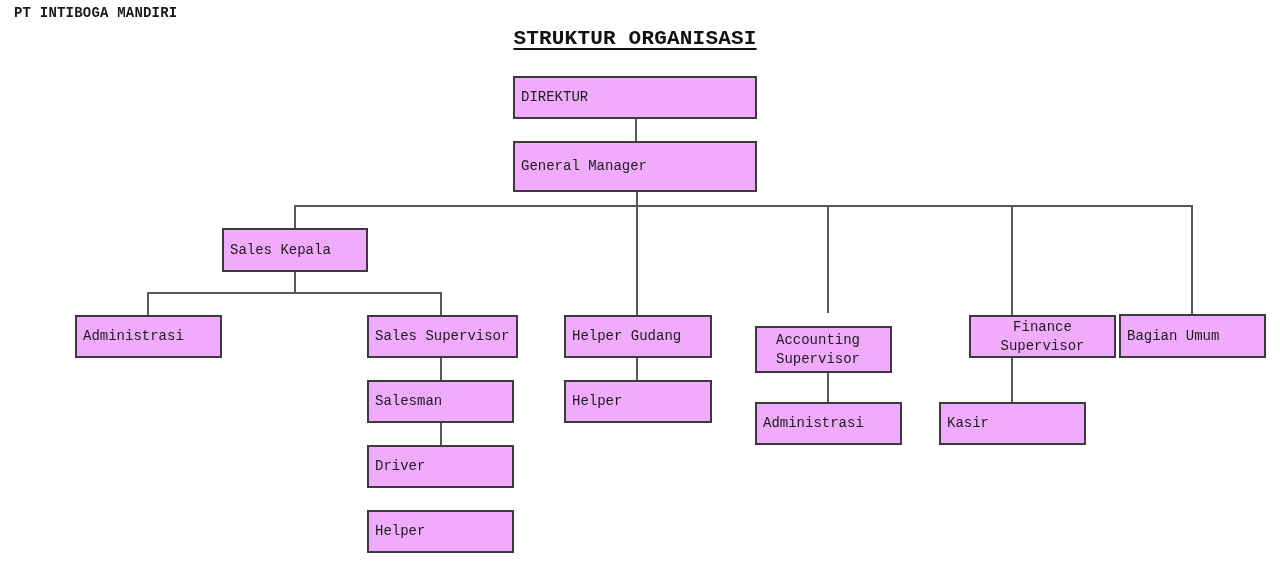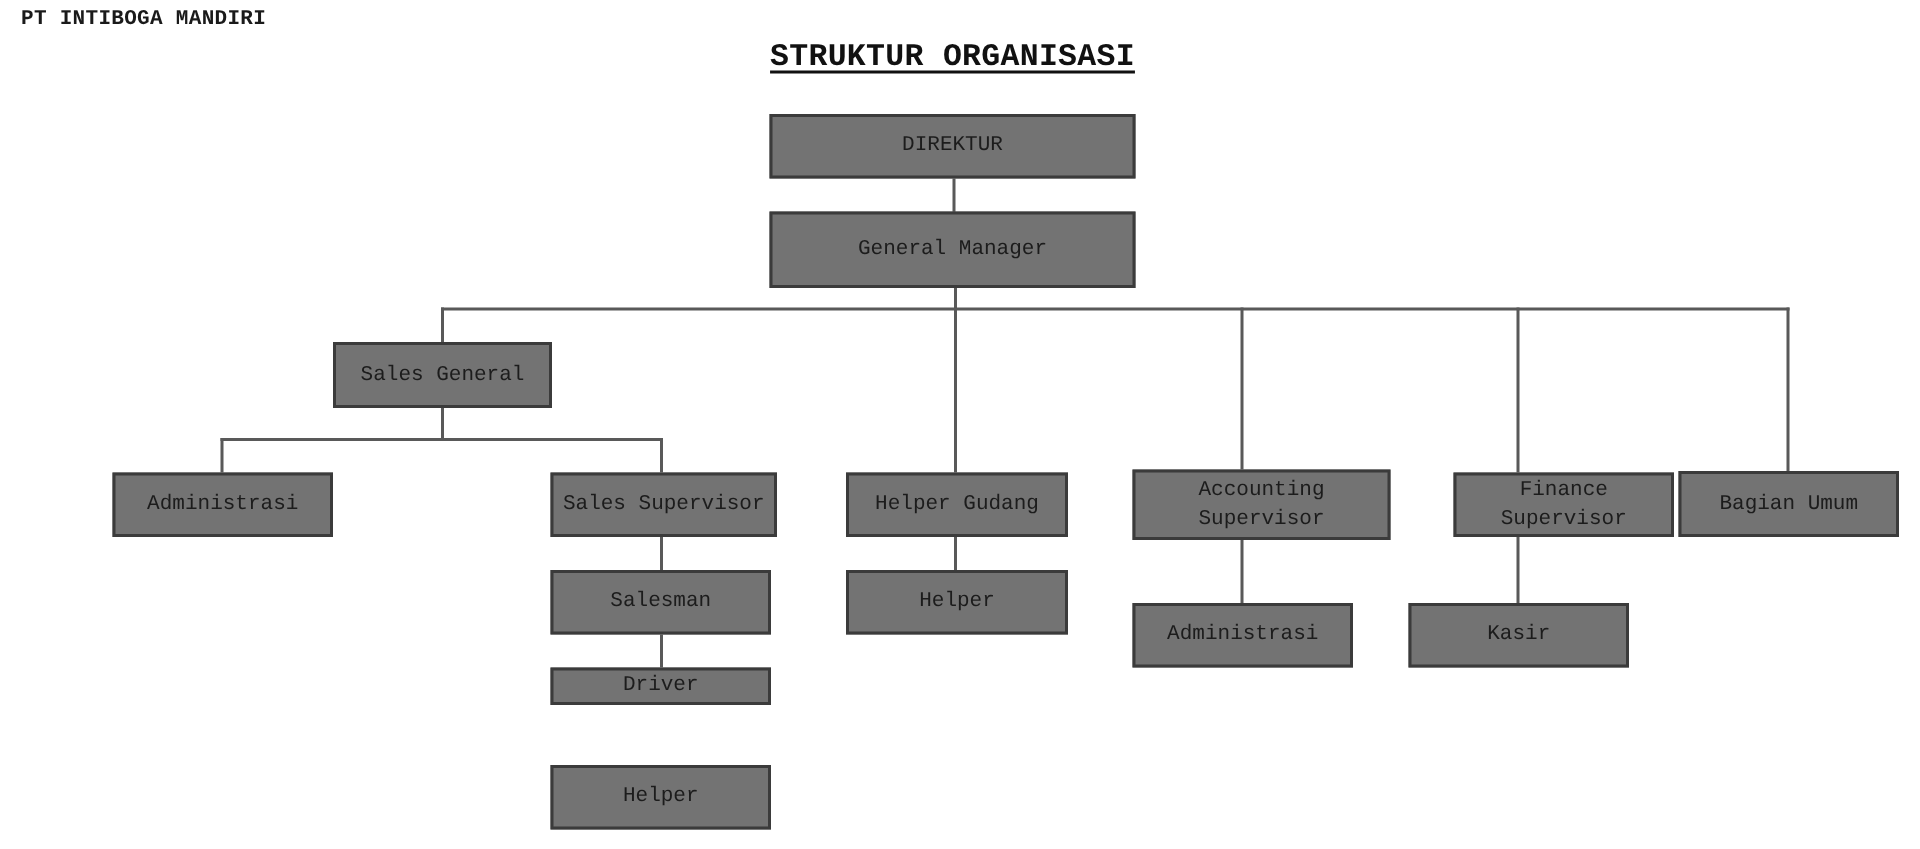--- a/index.html
+++ b/index.html
@@ -41,24 +41,24 @@
     letter-spacing: 0.2px;
     text-decoration: underline;
     text-decoration-thickness: 2px;
     text-underline-offset: 4px;
     white-space: nowrap;
   }
   .node {
     position: absolute;
     box-sizing: border-box;
     border: 2px solid #3b3b3b;
-    background: #737373;
+    background: #f0abfc;
     display: flex;
     align-items: center;
-    justify-content: center;
+    justify-content: flex-start;
     text-align: center;
     font-size: 14px;
     line-height: 1.3;
     color: #1c1c1c;
     padding: 0 6px;
     z-index: 2;
   }
   .line {
     position: absolute;
     background: #595959;
@@ -93,44 +93,44 @@
   <div class="line" style="left:827px; top:360px; width:2px; height:42px;"></div>
   <div class="line" style="left:1011px; top:358px; width:2px; height:44px;"></div>
 
   <div class="node" style="left:513px; top:76px; width:244px; height:43px;">
     <span>DIREKTUR</span>
   </div>
   <div class="node" style="left:513px; top:141px; width:244px; height:51px;">
     <span>General Manager</span>
   </div>
   <div class="node" style="left:222px; top:228px; width:146px; height:44px;">
-    <span>Sales General</span>
+    <span>Sales Kepala</span>
   </div>
   <div class="node" style="left:75px; top:315px; width:147px; height:43px;">
     <span>Administrasi</span>
   </div>
   <div class="node" style="left:367px; top:315px; width:151px; height:43px;">
     <span>Sales Supervisor</span>
   </div>
   <div class="node" style="left:367px; top:380px; width:147px; height:43px;">
     <span>Salesman</span>
   </div>
-  <div class="node" style="left:367px; top:445px; width:147px; height:25px;">
+  <div class="node" style="left:367px; top:445px; width:147px; height:43px;">
     <span>Driver</span>
   </div>
   <div class="node" style="left:367px; top:510px; width:147px; height:43px;">
     <span>Helper</span>
   </div>
   <div class="node" style="left:564px; top:315px; width:148px; height:43px;">
     <span>Helper Gudang</span>
   </div>
   <div class="node" style="left:564px; top:380px; width:148px; height:43px;">
     <span>Helper</span>
   </div>
-  <div class="node" style="left:755px; top:313px; width:172px; height:47px;">
+  <div class="node" style="left:755px; top:326px; width:137px; height:47px;">
     <span style="display:block; width:110px;">Accounting Supervisor</span>
   </div>
   <div class="node" style="left:755px; top:402px; width:147px; height:43px;">
     <span>Administrasi</span>
   </div>
   <div class="node" style="left:939px; top:315px; width:147px; height:43px;margin-left:30px;">
     <span>Finance Supervisor</span>
   </div>
   <div class="node" style="left:939px; top:402px; width:147px; height:43px;">
     <span>Kasir</span>

